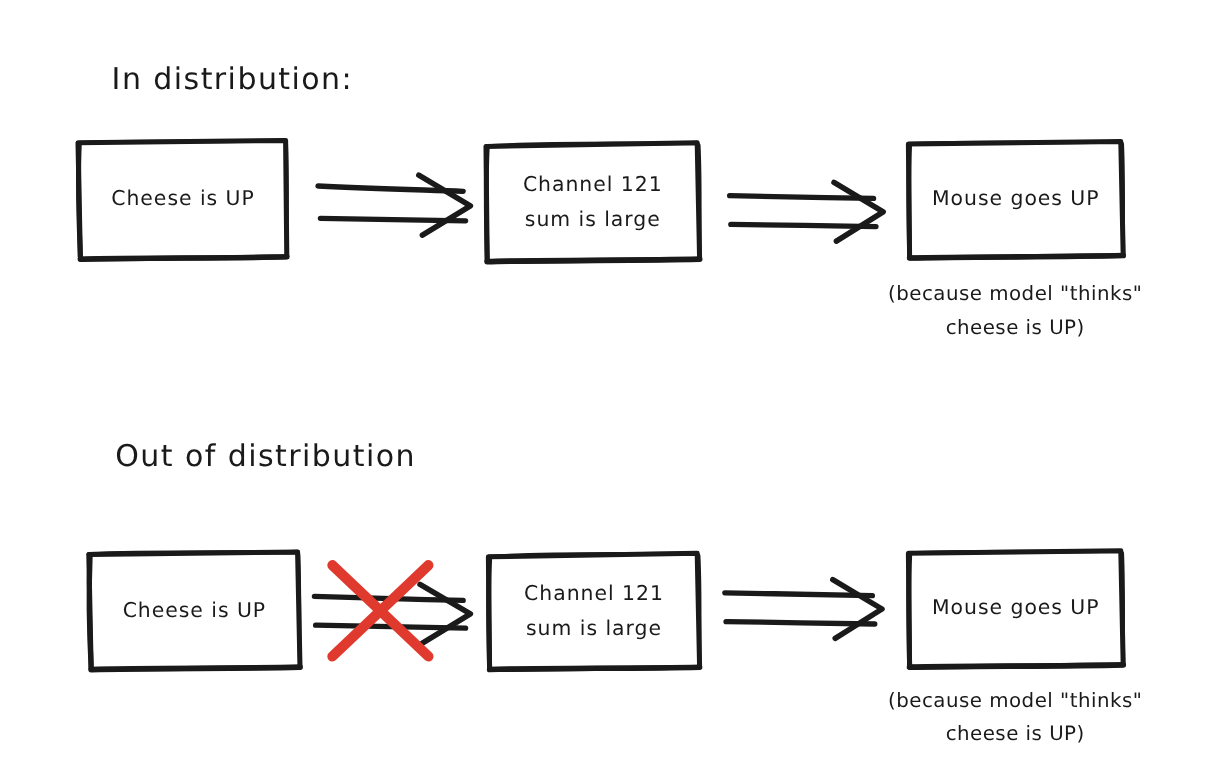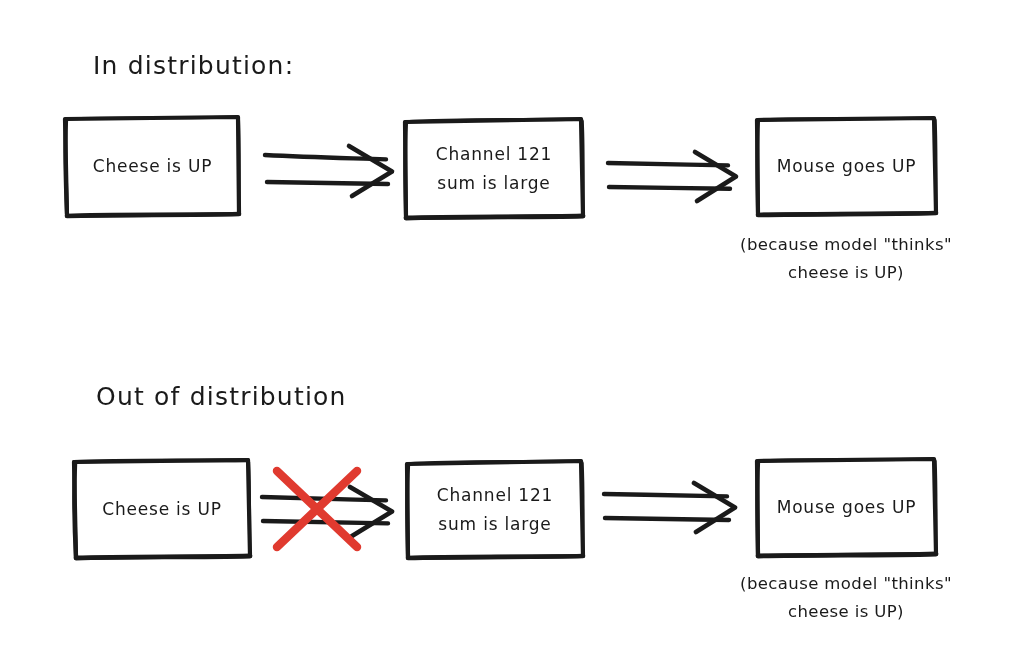--- a/index.html
+++ b/index.html
@@ -154,21 +154,21 @@
 
 <div class="box-wrap" style="left:757px; top:118px; width:179px; height:97px;">
   <div class="hand-text box-label">Mouse goes UP</div>
 </div>
 
 <div style="position:absolute; left:718px; top:233px; width:256px;">
   <div class="hand-text caption" style="position:relative; width:100%;">(because model "thinks"</div>
   <div class="hand-text caption" style="position:relative; width:100%; margin-top:4px;">cheese is UP)</div>
 </div>
 
-<div class="hand-text section-title" style="left:96px; top:363px;margin-top:17px;">Out of distribution</div>
+<div class="hand-text section-title" style="left:96px; top:363px;">Out of distribution</div>
 
 <div class="box-wrap" style="left:74px; top:460px; width:176px; height:98px;">
   <div class="hand-text box-label">Cheese is UP</div>
 </div>
 
 <div class="box-wrap" style="left:407px; top:461px; width:176px; height:97px; flex-direction:column;">
   <div class="hand-text box-label">Channel 121</div>
   <div class="hand-text box-label" style="margin-top:6px;">sum is large</div>
 </div>
 

